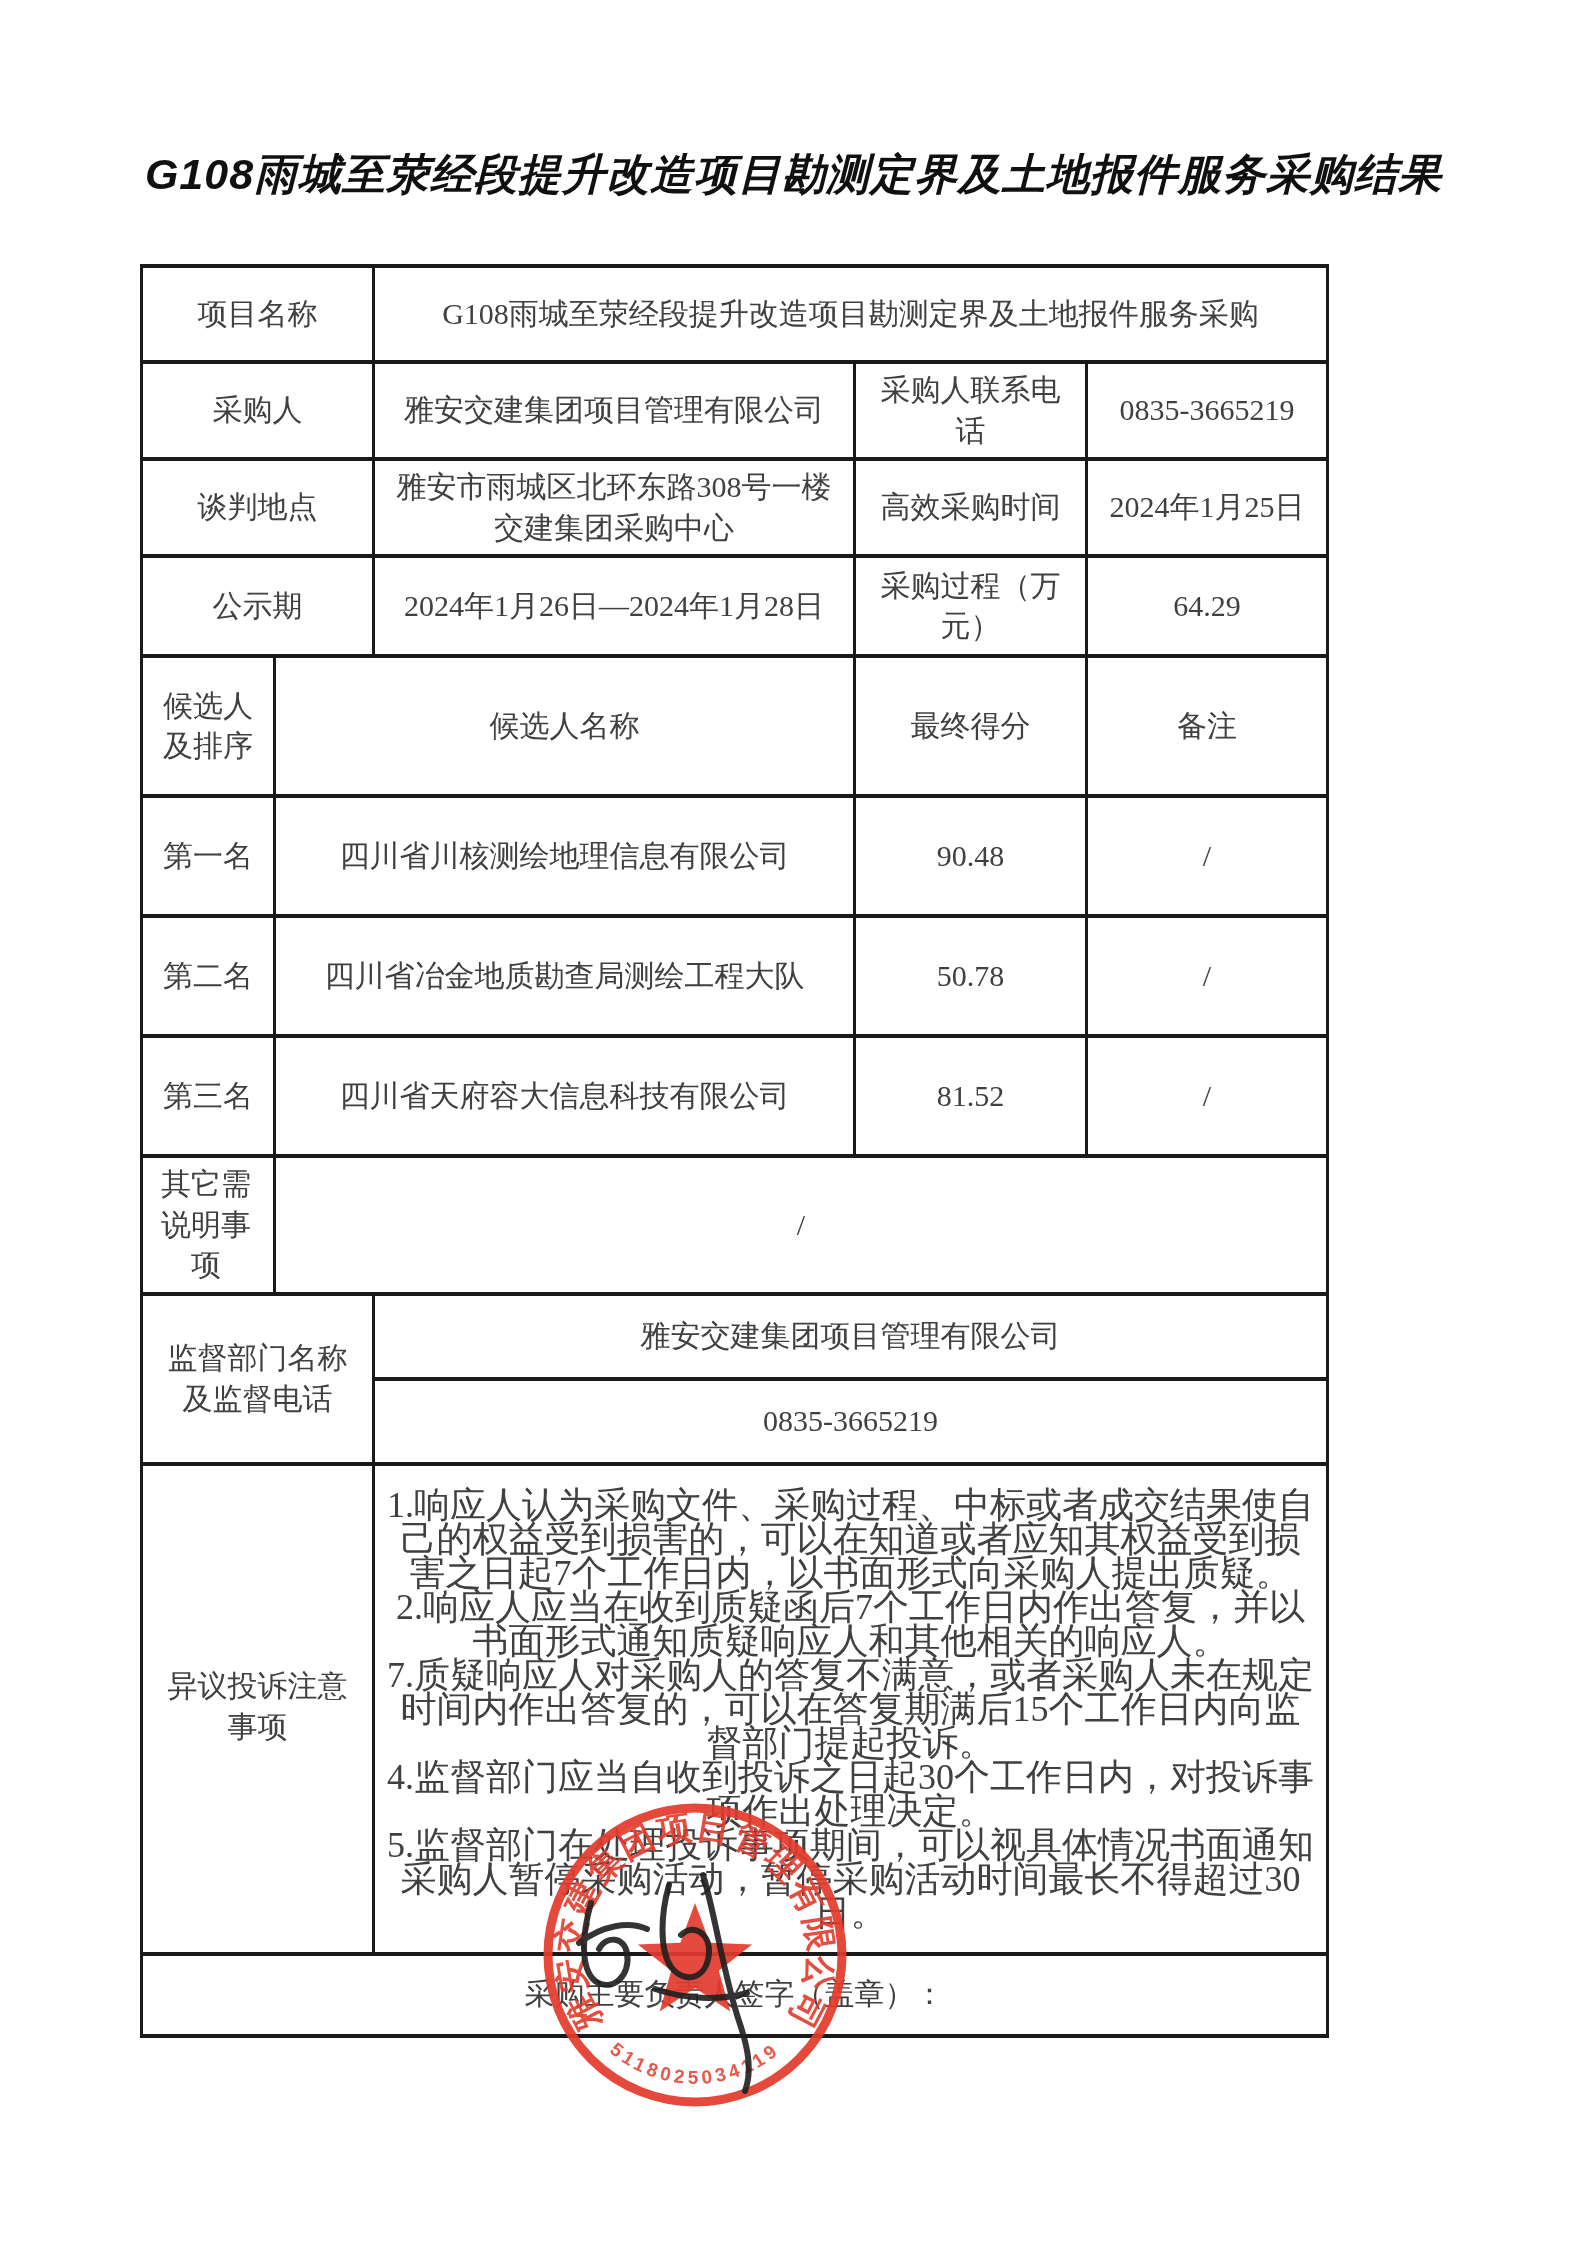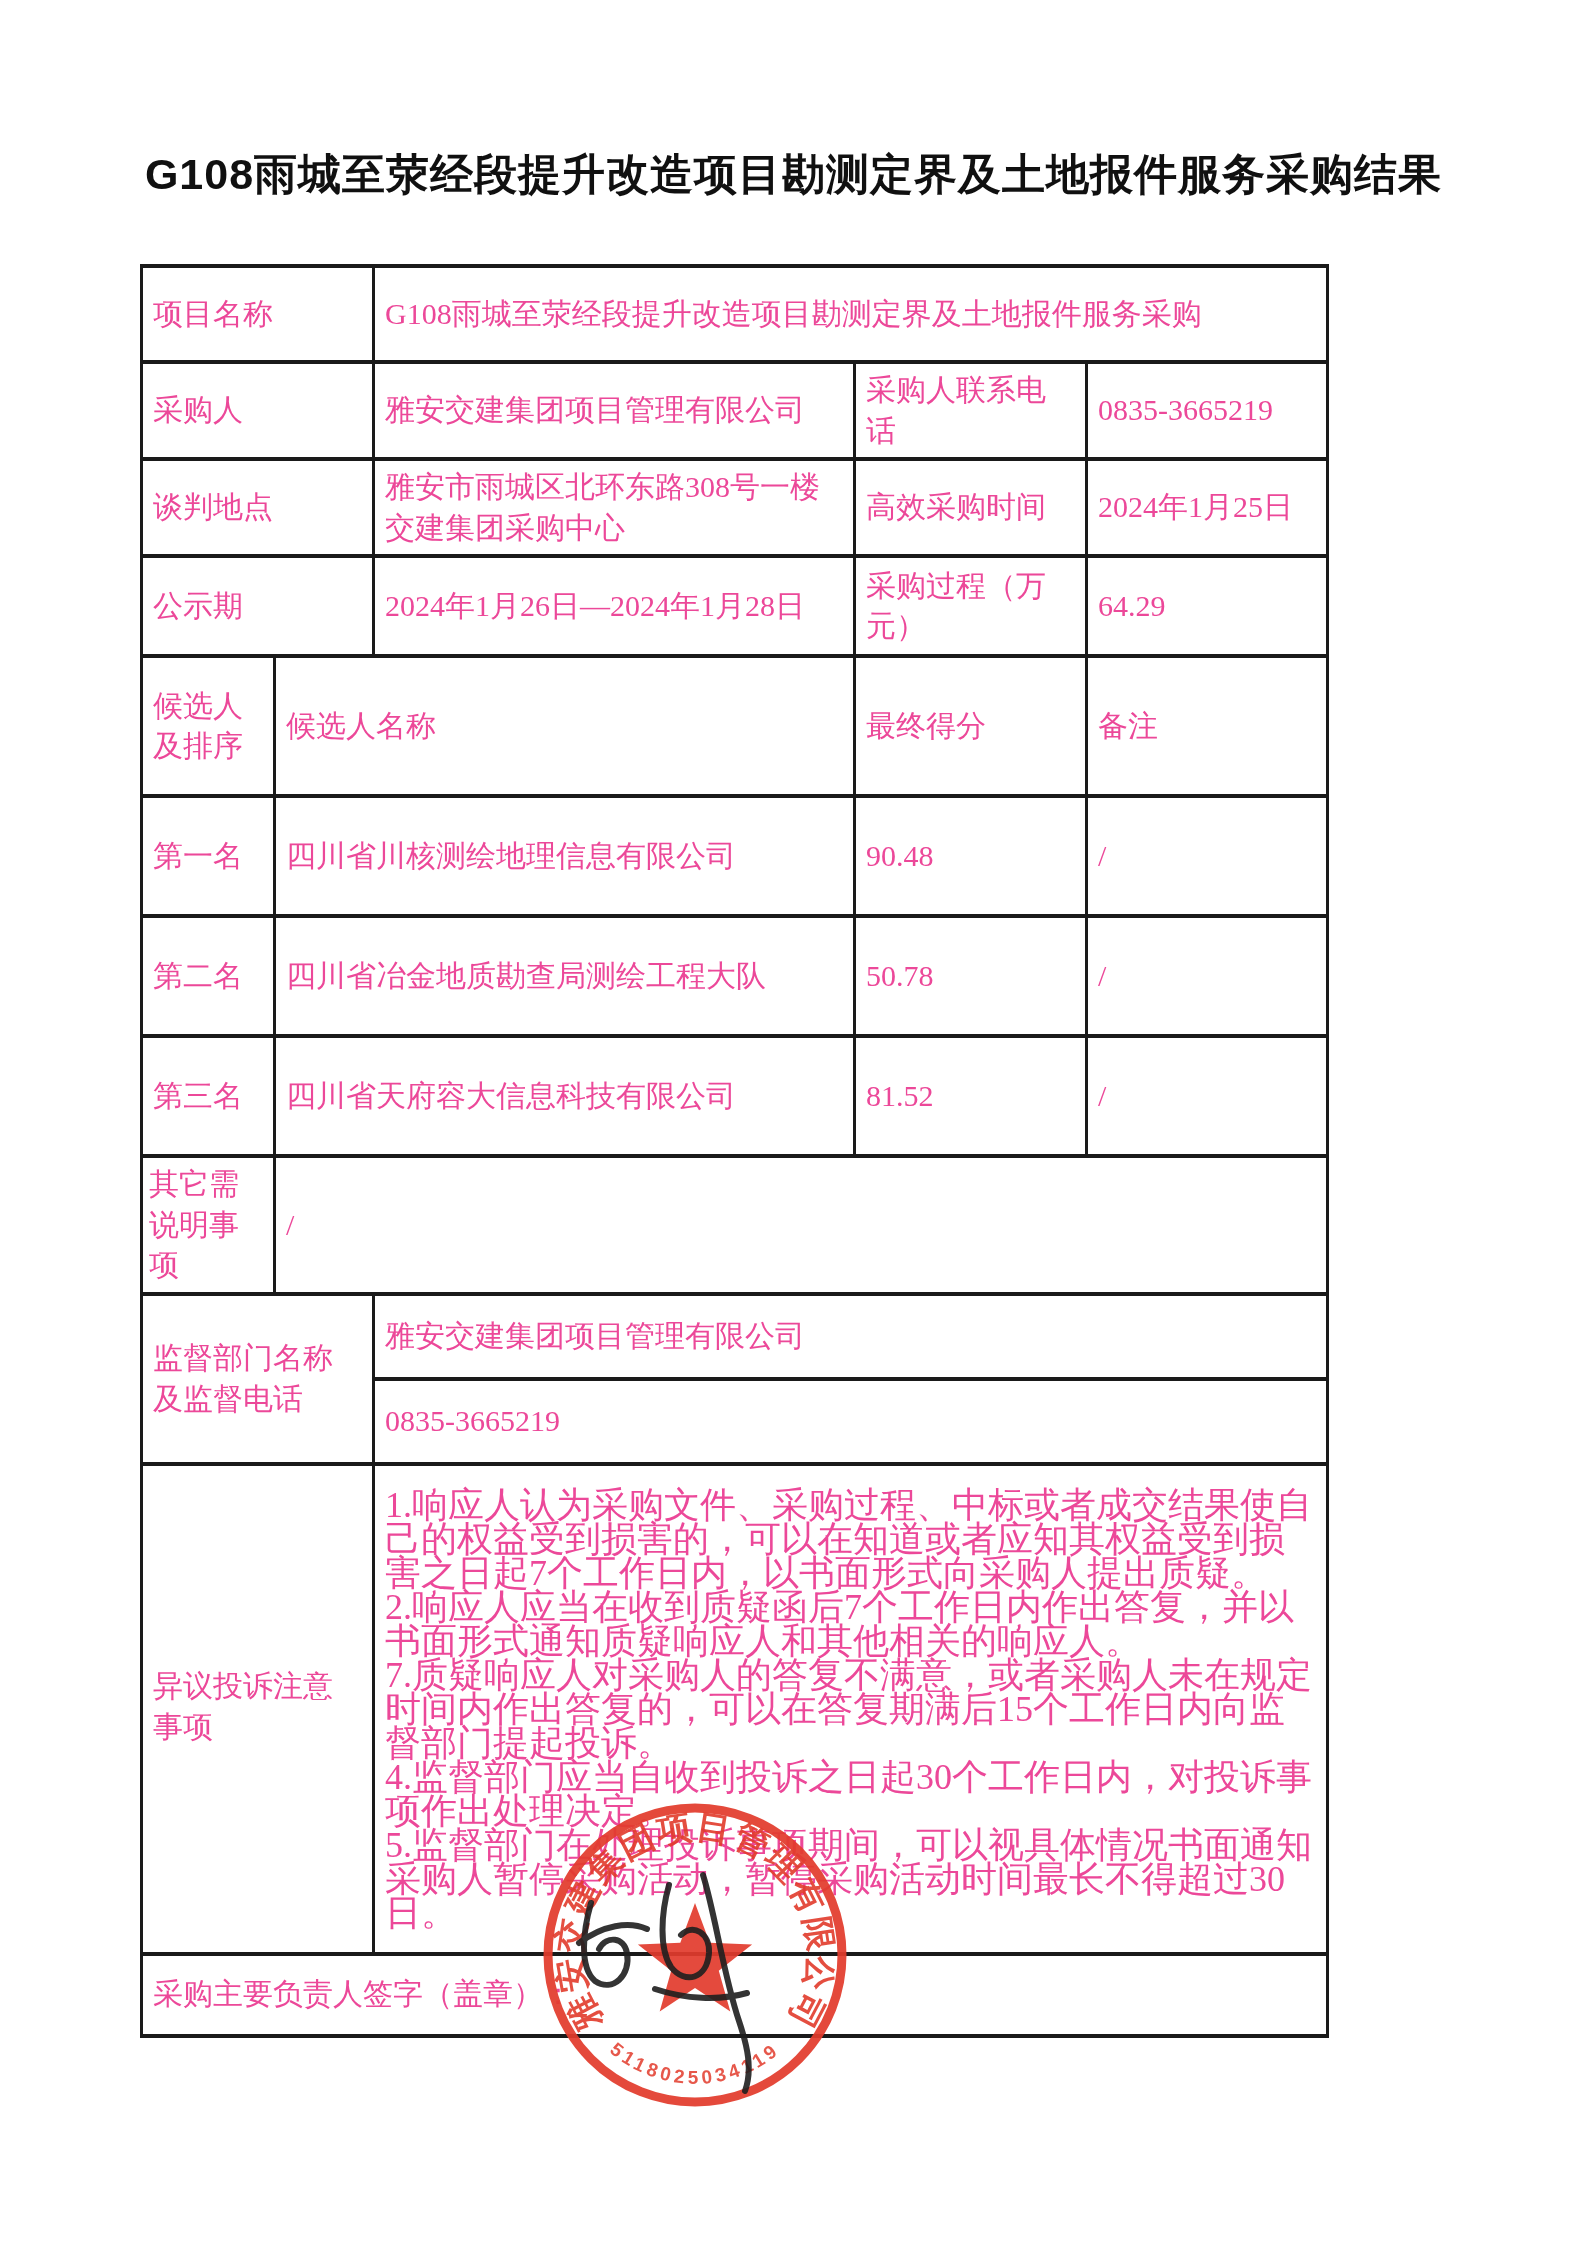--- a/index.html
+++ b/index.html
@@ -13,36 +13,38 @@
   .doc-title {
     position: absolute;
     top: 146px; left: 0; width: 100%;
     text-align: center;
     font-family: "Liberation Sans", sans-serif;
     font-weight: bold;
     font-size: 43px;
     line-height: 56px;
     color: #101010;
     letter-spacing: 1px;
+    font-style: italic;
   }
   table.main {
     position: absolute;
     left: 140px; top: 264px;
     width: 1186px;
     border-collapse: collapse;
     table-layout: fixed;
     z-index: 1;
   }
   table.main td {
     border: 3px solid #1a1a1a;
     border-top-width: 4px;
     border-bottom-width: 4px;
     font-size: 30px;
-    color: #ec4899;
+    color: #404040;
     padding: 6px 10px;
+    text-align: center;
     vertical-align: middle;
     line-height: 1.35;
     overflow: hidden;
   }
   td.left { text-align: left; padding-left: 12px; }
   td.slash { font-size: 34px; }
   td.objection-value {
     vertical-align: top;
     text-align: left;
     padding: 12px 14px 8px 14px;

